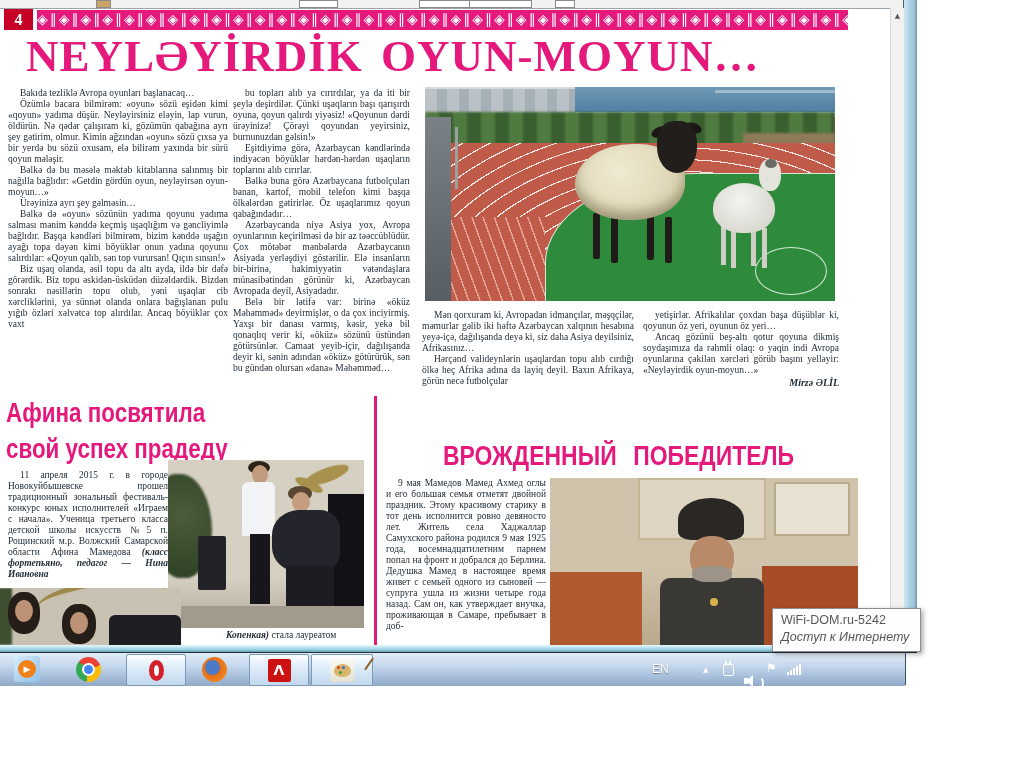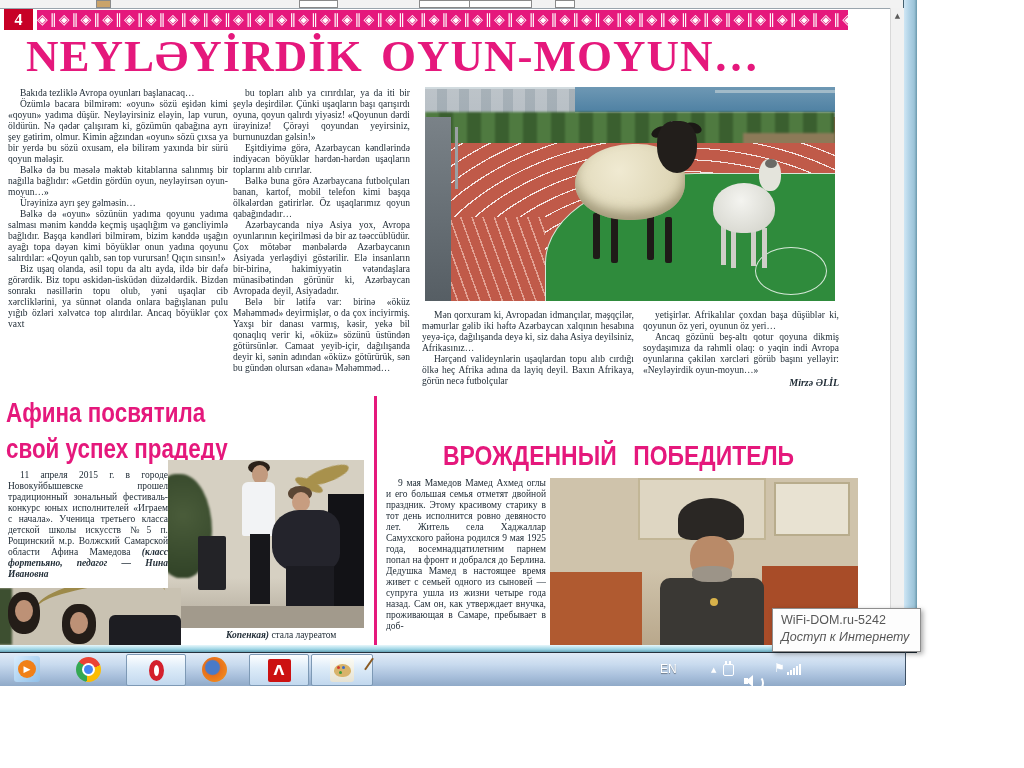--- a/index.html
+++ b/index.html
@@ -151,21 +151,21 @@
   .firefox-ico{width:25px;height:25px;border-radius:50%;
       background:radial-gradient(circle at 42% 42%,#4a7ac8 0 33%,#e8701a 40%,#f59a20 100%);}
   .adobe-ico{width:23px;height:23px;background:#cc1111;border-radius:2px;color:#fff;
       font-weight:bold;font-size:14px;line-height:23px;text-align:center;font-family:"DejaVu Sans",sans-serif;}
   .paint-ico{width:24px;height:24px;display:flex;align-items:center;justify-content:center;
       background:linear-gradient(#fbfbf4,#e6e2d2);border-radius:3px;}
   .palette{width:17px;height:13px;background:#d8b36a;border-radius:50% 50% 45% 45%;position:relative;}
   .palette i{position:absolute;width:3px;height:3px;border-radius:50%;}
   .brush{position:absolute;width:2px;height:14px;background:#8a5a22;transform:rotate(35deg);right:2px;top:2px;}
 
-  .tray{color:#fff;font-size:12px;margin-left:8px;}
+  .tray{color:#fff;font-size:12px;}
   .tray-txt{text-shadow:0 1px 1px rgba(0,0,0,.4);}
   .chevron{font-size:7px;font-family:"DejaVu Sans",sans-serif;}
   .flag-ico{font-size:12px;font-family:"DejaVu Sans",sans-serif;}
   .plug-ico{width:9px;height:10px;border:1.5px solid #fff;border-radius:2px;position:relative;}
   .plug-ico:before{content:"";position:absolute;top:-4px;left:1px;width:2px;height:3px;background:#fff;box-shadow:4px 0 #fff;}
   .spk-ico{position:relative;width:15px;height:12px;}
   .spk-ico .b{position:absolute;left:0;top:3px;width:4px;height:6px;background:#fff;}
   .spk-ico .t{position:absolute;left:2px;top:0;width:0;height:0;
       border-top:6px solid transparent;border-bottom:6px solid transparent;border-right:7px solid #fff;}
   .spk-ico .w{position:absolute;left:9px;top:1px;width:7px;height:10px;border:2px solid transparent;

